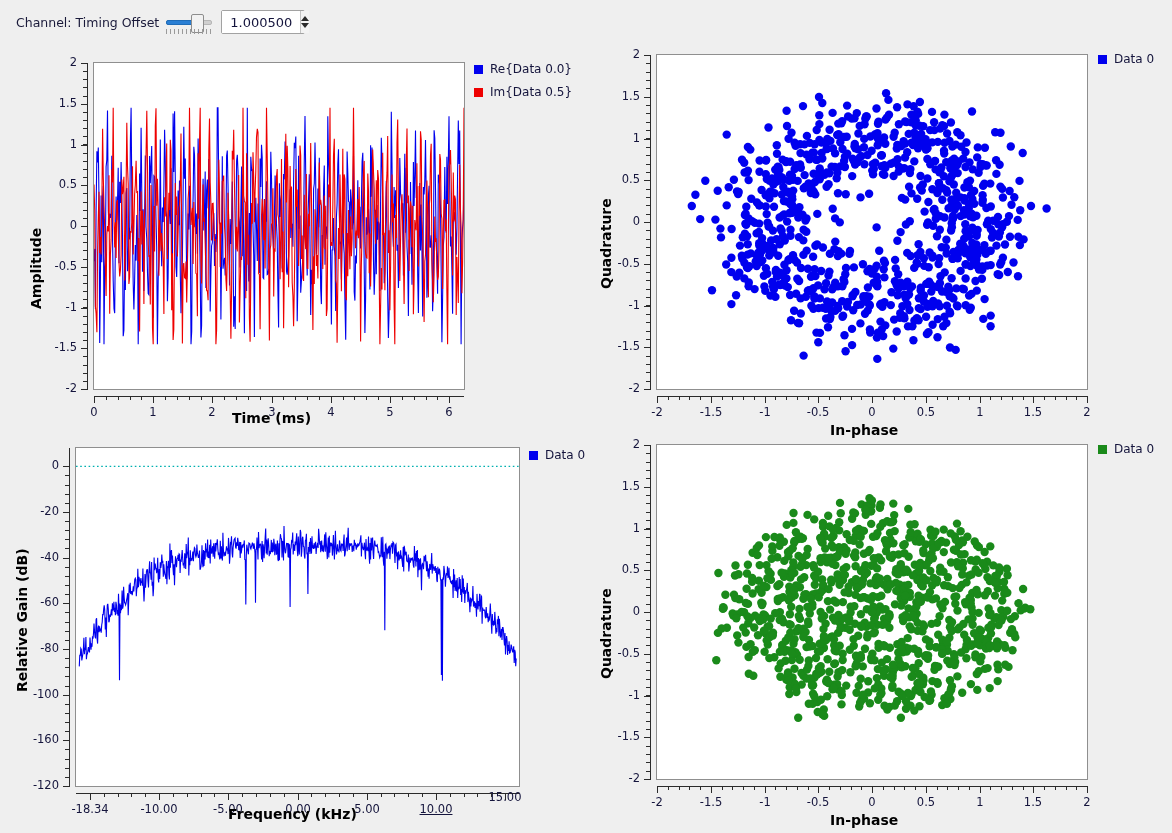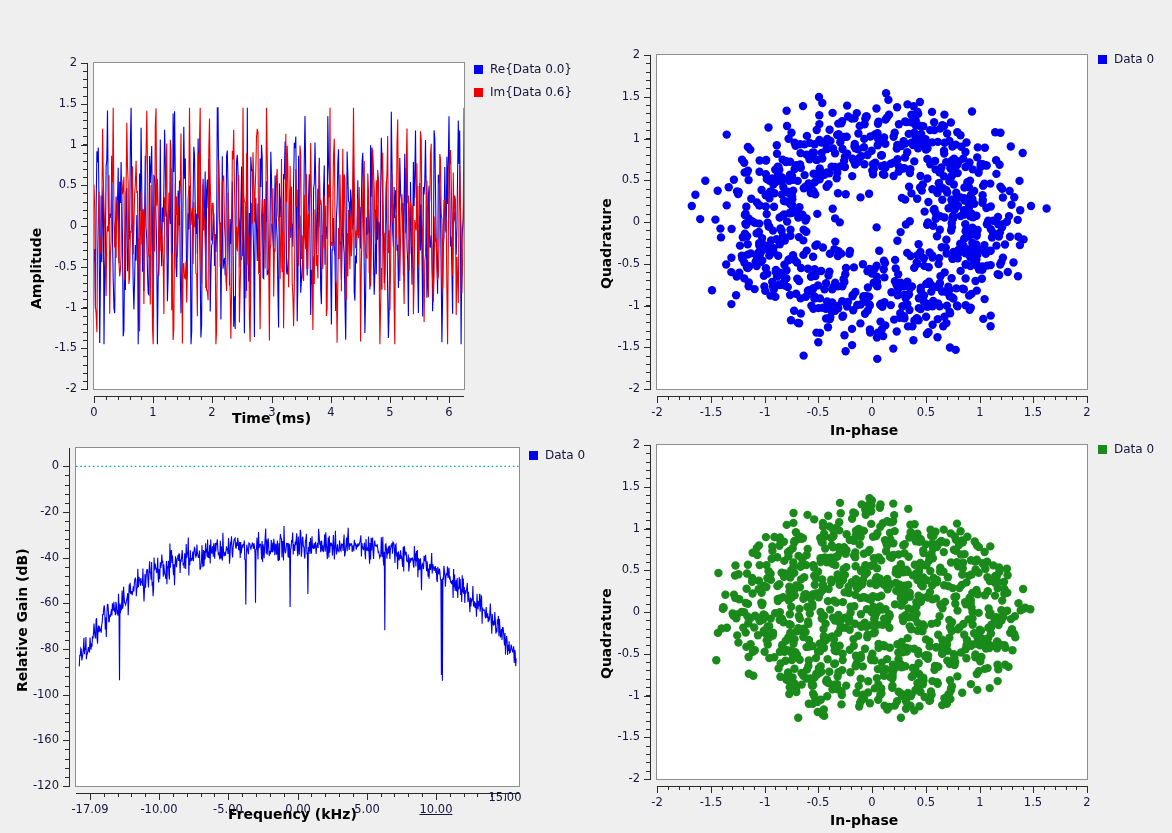--- a/index.html
+++ b/index.html
@@ -88,20 +88,36 @@
   svg{display:block;}
 </style>
 </head>
 <body>
 
 <div id="app">
 
   <div class="toolbar">
 
 
+    <div class="ctrl">
+      <span class="ctrl-label">Channel: Timing Offset</span>
+      <div class="slider" id="sl1" style="width:46px;">
+        <div class="groove"></div>
+        <div class="fill" id="sl1f" style="width: 30.2px;"></div>
+        <div class="handle" id="sl1h" style="left: 25.2px;"></div>
+        <div class="ticks"></div>
+      </div>
+      <div class="spin" style="width:84px;">
+        <div class="val" style="flex:1">1.000500</div>
+        <div class="arrows">
+          <i class="up"></i>
+          <i class="dn"></i>
+        </div>
+      </div>
+    </div>
 
   </div>
 
   <div class="plot" style="left:0;top:44px;width:586px;height:390px;">
     <div class="canvas" id="c0" style="left:93px;top:18px;width:372px;height:328px;">
       <svg id="svg0" width="370" height="326">
           <polyline points="0.0,198.3 0.7,185.9 1.4,246.1 2.1,147.9 2.9,88.2 3.6,99.4 4.3,84.6 5.0,135.2 5.7,280.1 6.4,219.2 7.1,132.6 7.8,199.2 8.6,133.5 9.3,122.7 10.0,281.2 10.7,205.1 11.4,191.8 12.1,103.6 12.8,97.1 13.5,47.6 14.3,147.9 15.0,162.1 15.7,150.6 16.4,154.8 17.1,150.8 17.8,92.8 18.5,172.9 19.2,217.8 20.0,245.7 20.7,250.2 21.4,174.8 22.1,133.6 22.8,157.2 23.5,138.7 24.2,104.8 25.0,200.3 25.7,118.8 26.4,139.9 27.1,98.9 27.8,134.0 28.5,175.2 29.2,273.2 29.9,267.3 30.7,189.6 31.4,227.1 32.1,130.4 32.8,125.1 33.5,208.3 34.2,200.2 34.9,164.7 35.6,176.4 36.4,77.9 37.1,44.8 37.8,127.9 38.5,173.6 39.2,220.9 39.9,246.5 40.6,218.2 41.3,182.1 42.1,197.6 42.8,152.0 43.5,166.0 44.2,281.2 44.9,208.9 45.6,110.5 46.3,148.0 47.1,64.7 47.8,130.5 48.5,208.8 49.2,146.3 49.9,227.9 50.6,154.8 51.3,92.5 52.0,164.1 52.8,175.9 53.5,210.1 54.2,230.5 54.9,231.6 55.6,92.9 56.3,120.3 57.0,102.9 57.7,83.0 58.5,169.5 59.2,254.8 59.9,112.8 60.6,113.6 61.3,121.4 62.0,155.8 62.7,183.6 63.4,281.2 64.2,215.0 64.9,199.3 65.6,171.7 66.3,76.4 67.0,172.5 67.7,203.2 68.4,144.6 69.2,159.1 69.9,123.4 70.6,66.7 71.3,98.4 72.0,147.3 72.7,153.9 73.4,238.3 74.1,214.6 74.9,146.1 75.6,144.6 76.3,161.0 77.0,105.3 77.7,222.1 78.4,205.4 79.1,50.4 79.8,108.9 80.6,48.2 81.3,115.9 82.0,203.9 82.7,214.0 83.4,176.1 84.1,127.6 84.8,162.2 85.5,117.5 86.3,211.8 87.0,250.2 87.7,212.7 88.4,195.4 89.1,130.5 89.8,63.7 90.5,115.7 91.3,95.6 92.0,157.7 92.7,216.1 93.4,203.2 94.1,150.4 94.8,166.6 95.5,122.8 96.2,156.1 97.0,281.2 97.7,268.4 98.4,159.3 99.1,135.1 99.8,83.8 100.5,91.6 101.2,142.5 101.9,171.1 102.7,150.4 103.4,190.7 104.1,75.4 104.8,106.1 105.5,161.4 106.2,207.7 106.9,274.4 107.6,262.4 108.4,147.4 109.1,115.8 109.8,167.4 110.5,146.0 111.2,108.5 111.9,224.9 112.6,127.6 113.4,116.5 114.1,145.3 114.8,96.0 115.5,120.5 116.2,248.5 116.9,208.7 117.6,182.7 118.3,179.9 119.1,160.8 119.8,150.0 120.5,203.1 121.2,171.0 121.9,188.9 122.6,171.2 123.3,44.8 124.0,44.8 124.8,128.3 125.5,159.9 126.2,161.7 126.9,256.6 127.6,192.4 128.3,93.2 129.0,205.7 129.7,199.4 130.5,194.8 131.2,212.6 131.9,176.4 132.6,92.9 133.3,87.6 134.0,120.7 134.7,164.0 135.5,222.6 136.2,156.0 136.9,181.0 137.6,158.5 138.3,118.6 139.0,167.8 139.7,263.7 140.4,233.3 141.2,266.1 141.9,173.1 142.6,97.8 143.3,91.7 144.0,108.2 144.7,153.1 145.4,159.4 146.1,204.6 146.9,140.5 147.6,103.5 148.3,193.3 149.0,111.5 149.7,192.7 150.4,270.3 151.1,178.0 151.8,148.0 152.6,227.9 153.3,44.8 154.0,183.4 154.7,218.6 155.4,150.0 156.1,239.7 156.8,93.8 157.6,107.3 158.3,106.7 159.0,163.9 159.7,191.7 160.4,273.9 161.1,162.2 161.8,134.7 162.5,165.2 163.3,198.0 164.0,140.4 164.7,188.9 165.4,210.1 166.1,95.6 166.8,123.9 167.5,81.8 168.2,94.2 169.0,214.5 169.7,215.5 170.4,136.0 171.1,150.5 171.8,158.7 172.5,118.2 173.2,211.6 173.9,211.0 174.7,205.9 175.4,210.9 176.1,156.5 176.8,88.8 177.5,114.8 178.2,158.4 178.9,175.3 179.7,190.1 180.4,153.2 181.1,112.6 181.8,133.7 182.5,160.8 183.2,176.7 183.9,228.1 184.6,264.4 185.4,120.2 186.1,154.1 186.8,137.4 187.5,132.1 188.2,205.6 188.9,192.7 189.6,111.0 190.3,116.4 191.1,78.6 191.8,90.6 192.5,208.4 193.2,211.7 193.9,201.3 194.6,193.1 195.3,148.8 196.1,126.2 196.8,175.0 197.5,160.3 198.2,161.6 198.9,183.8 199.6,117.6 200.3,79.8 201.0,85.1 201.8,73.6 202.5,147.5 203.2,258.2 203.9,218.5 204.6,92.8 205.3,165.8 206.0,152.5 206.7,229.7 207.5,216.2 208.2,204.5 208.9,194.5 209.6,157.7 210.3,96.7 211.0,52.9 211.7,108.0 212.4,179.8 213.2,212.4 213.9,155.5 214.6,133.9 215.3,111.2 216.0,177.5 216.7,252.1 217.4,206.8 218.2,221.3 218.9,204.1 219.6,126.0 220.3,120.5 221.0,79.4 221.7,116.9 222.4,191.4 223.1,174.5 223.9,125.5 224.6,164.3 225.3,94.7 226.0,160.2 226.7,226.0 227.4,241.1 228.1,171.9 228.8,184.8 229.6,125.4 230.3,102.5 231.0,201.8 231.7,166.4 232.4,163.6 233.1,176.0 233.8,53.2 234.5,98.7 235.3,116.1 236.0,127.5 236.7,205.8 237.4,261.5 238.1,187.0 238.8,187.0 239.5,155.0 240.3,184.1 241.0,193.0 241.7,248.1 242.4,154.4 243.1,140.7 243.8,100.9 244.5,86.2 245.2,147.0 246.0,180.3 246.7,179.5 247.4,216.4 248.1,174.7 248.8,127.8 249.5,181.0 250.2,190.1 250.9,236.4 251.7,276.8 252.4,209.4 253.1,88.6 253.8,109.8 254.5,138.3 255.2,139.1 255.9,175.4 256.6,126.4 257.4,137.7 258.1,166.4 258.8,158.6 259.5,93.1 260.2,229.1 260.9,237.6 261.6,192.4 262.4,200.5 263.1,162.5 263.8,117.2 264.5,174.9 265.2,145.9 265.9,143.7 266.6,185.6 267.3,144.1 268.1,98.2 268.8,89.7 269.5,141.4 270.2,202.4 270.9,270.1 271.6,235.3 272.3,154.2 273.0,171.6 273.8,168.8 274.5,145.8 275.2,169.8 275.9,226.5 276.6,82.2 277.3,133.7 278.0,84.4 278.7,100.1 279.5,198.2 280.2,231.7 280.9,208.6 281.6,146.7 282.3,211.2 283.0,142.1 283.7,176.8 284.5,158.6 285.2,161.2 285.9,228.1 286.6,136.9 287.3,74.8 288.0,97.9 288.7,140.1 289.4,163.3 290.2,220.2 290.9,208.2 291.6,155.6 292.3,118.1 293.0,172.6 293.7,233.2 294.4,274.9 295.1,249.0 295.9,171.8 296.6,157.2 297.3,48.8 298.0,99.9 298.7,169.0 299.4,183.8 300.1,124.0 300.8,155.1 301.6,127.2 302.3,143.4 303.0,187.7 303.7,181.8 304.4,225.0 305.1,198.9 305.8,95.1 306.6,130.5 307.3,135.9 308.0,146.4 308.7,140.2 309.4,212.6 310.1,137.2 310.8,90.7 311.5,169.8 312.3,104.8 313.0,183.8 313.7,198.8 314.4,252.9 315.1,176.4 315.8,191.1 316.5,119.1 317.2,166.3 318.0,221.8 318.7,174.3 319.4,98.9 320.1,143.0 320.8,112.8 321.5,67.4 322.2,135.1 322.9,123.3 323.7,212.2 324.4,250.1 325.1,184.6 325.8,120.0 326.5,187.6 327.2,141.4 327.9,184.6 328.7,253.5 329.4,124.0 330.1,131.4 330.8,118.1 331.5,77.0 332.2,129.1 332.9,234.8 333.6,220.4 334.4,133.3 335.1,122.7 335.8,184.0 336.5,184.1 337.2,172.3 337.9,183.2 338.6,248.3 339.3,226.0 340.1,67.3 340.8,75.2 341.5,125.8 342.2,179.5 342.9,199.0 343.6,230.7 344.3,111.7 345.0,114.8 345.8,124.2 346.5,145.5 347.2,209.9 347.9,279.3 348.6,234.8 349.3,183.0 350.0,174.3 350.8,103.9 351.5,155.0 352.2,169.8 352.9,93.8 353.6,140.9 354.3,98.8 355.0,53.3 355.7,121.8 356.5,183.5 357.2,173.5 357.9,207.0 358.6,250.7 359.3,158.4 360.0,155.9 360.7,149.1 361.4,161.5 362.2,191.7 362.9,165.5 363.6,111.0 364.3,57.6 365.0,101.0 365.7,67.5 366.4,166.0 367.1,281.2 367.9,177.3 368.6,164.5 369.3,156.8 370.0,112.7" fill="none" stroke="#0000ee" stroke-width="1.1"></polyline>
           <polyline points="0.0,121.6 0.7,146.7 1.4,243.3 2.1,250.4 2.9,269.3 3.6,186.7 4.3,154.3 5.0,128.8 5.7,190.0 6.4,174.1 7.1,191.5 7.8,148.0 8.6,65.8 9.3,114.2 10.0,143.6 10.7,164.5 11.4,205.9 12.1,233.0 12.8,171.4 13.5,163.1 14.3,168.3 15.0,112.2 15.7,250.8 16.4,191.8 17.1,176.9 17.8,106.4 18.5,119.4 19.2,44.8 20.0,159.3 20.7,184.5 21.4,159.2 22.1,195.1 22.8,139.1 23.5,137.1 24.2,168.3 25.0,199.4 25.7,213.4 26.4,207.4 27.1,192.0 27.8,116.6 28.5,131.1 29.2,126.0 29.9,113.7 30.7,217.6 31.4,177.4 32.1,125.7 32.8,59.7 33.5,103.6 34.2,120.5 34.9,221.0 35.6,214.2 36.4,168.1 37.1,169.7 37.8,159.8 38.5,103.2 39.2,191.5 39.9,164.2 40.6,131.2 41.3,122.3 42.1,97.7 42.8,130.1 43.5,128.1 44.2,198.2 44.9,174.9 45.6,268.5 46.3,180.9 47.1,128.5 47.8,181.5 48.5,147.6 49.2,166.9 49.9,240.9 50.6,150.8 51.3,140.2 52.0,94.5 52.8,47.7 53.5,102.2 54.2,181.3 54.9,193.2 55.6,192.7 56.3,241.6 57.0,122.0 57.7,156.2 58.5,265.0 59.2,281.2 59.9,142.9 60.6,188.4 61.3,62.7 62.0,45.3 62.7,142.8 63.4,115.7 64.2,147.7 64.9,212.8 65.6,156.9 66.3,166.8 67.0,188.2 67.7,170.0 68.4,181.6 69.2,200.5 69.9,251.1 70.6,134.2 71.3,153.4 72.0,114.1 72.7,80.4 73.4,196.1 74.1,167.8 74.9,129.7 75.6,147.0 76.3,76.8 77.0,87.6 77.7,247.3 78.4,190.2 79.1,277.0 79.8,266.5 80.6,172.6 81.3,120.0 82.0,152.1 82.7,133.6 83.4,193.4 84.1,169.2 84.8,144.9 85.5,142.0 86.3,119.8 87.0,70.4 87.7,184.3 88.4,280.5 89.1,202.9 89.8,200.1 90.5,214.6 91.3,215.4 92.0,198.6 92.7,239.4 93.4,206.6 94.1,135.9 94.8,126.1 95.5,44.8 96.2,107.5 97.0,161.9 97.7,153.1 98.4,144.9 99.1,201.0 99.8,139.1 100.5,162.8 101.2,164.7 101.9,210.3 102.7,211.2 103.4,253.3 104.1,90.2 104.8,155.8 105.5,79.3 106.2,44.8 106.9,197.3 107.6,220.4 108.4,153.1 109.1,121.4 109.8,158.7 110.5,155.3 111.2,180.4 111.9,208.8 112.6,227.3 113.4,228.3 114.1,237.2 114.8,87.7 115.5,55.4 116.2,119.8 116.9,140.8 117.6,177.5 118.3,140.6 119.1,140.3 119.8,159.2 120.5,178.0 121.2,175.9 121.9,281.2 122.6,267.2 123.3,181.6 124.0,146.0 124.8,96.8 125.5,128.4 126.2,204.0 126.9,159.5 127.6,170.7 128.3,118.3 129.0,117.5 129.7,112.6 130.5,162.8 131.2,176.3 131.9,216.1 132.6,228.0 133.3,194.3 134.0,129.8 134.7,155.6 135.5,201.4 136.2,231.6 136.9,275.8 137.6,226.8 138.3,87.8 139.0,96.5 139.7,66.7 140.4,119.4 141.2,162.9 141.9,186.4 142.6,163.7 143.3,188.5 144.0,164.1 144.7,112.0 145.4,259.6 146.1,227.6 146.9,195.1 147.6,195.9 148.3,177.4 149.0,44.8 149.7,132.8 150.4,137.9 151.1,139.7 151.8,235.2 152.6,90.2 153.3,119.6 154.0,201.7 154.7,171.8 155.4,254.3 156.1,278.8 156.8,213.9 157.6,140.0 158.3,160.8 159.0,89.3 159.7,113.8 160.4,159.3 161.1,127.7 161.8,108.1 162.5,74.1 163.3,65.9 164.0,69.4 164.7,210.7 165.4,211.3 166.1,266.2 166.8,190.9 167.5,153.4 168.2,135.7 169.0,150.9 169.7,177.3 170.4,136.5 171.1,205.4 171.8,141.4 172.5,44.8 173.2,90.7 173.9,140.1 174.7,203.1 175.4,277.4 176.1,186.1 176.8,182.1 177.5,161.2 178.2,160.2 178.9,125.3 179.7,233.4 180.4,186.5 181.1,187.5 181.8,144.8 182.5,113.3 183.2,106.0 183.9,151.6 184.6,155.4 185.4,167.6 186.1,216.2 186.8,170.9 187.5,96.1 188.2,209.2 188.9,168.4 189.6,265.3 190.3,208.1 191.1,136.8 191.8,70.7 192.5,139.5 193.2,82.7 193.9,107.2 194.6,224.2 195.3,171.1 196.1,103.1 196.8,165.1 197.5,123.6 198.2,219.5 198.9,232.6 199.6,263.2 200.3,224.4 201.0,170.7 201.8,106.0 202.5,143.8 203.2,126.6 203.9,160.7 204.6,203.0 205.3,166.5 206.0,82.6 206.7,92.2 207.5,195.9 208.2,172.6 208.9,214.9 209.6,217.9 210.3,131.8 211.0,172.4 211.7,186.1 212.4,110.9 213.2,205.3 213.9,205.4 214.6,150.8 215.3,163.2 216.0,132.4 216.7,80.1 217.4,133.0 218.2,209.6 218.9,267.1 219.6,193.2 220.3,221.1 221.0,146.2 221.7,158.0 222.4,203.0 223.1,192.1 223.9,215.6 224.6,144.0 225.3,99.5 226.0,141.6 226.7,136.8 227.4,142.9 228.1,188.7 228.8,205.9 229.6,151.2 230.3,132.6 231.0,186.2 231.7,142.7 232.4,252.9 233.1,245.7 233.8,172.2 234.5,121.5 235.3,134.2 236.0,44.8 236.7,182.9 237.4,179.2 238.1,183.0 238.8,144.8 239.5,92.6 240.3,75.7 241.0,155.3 241.7,217.2 242.4,220.7 243.1,279.7 243.8,220.9 244.5,164.9 245.2,195.9 246.0,111.6 246.7,152.4 247.4,228.2 248.1,153.2 248.8,85.8 249.5,170.6 250.2,111.4 250.9,116.2 251.7,232.7 252.4,237.2 253.1,170.1 253.8,213.3 254.5,147.1 255.2,176.4 255.9,206.3 256.6,153.6 257.4,193.3 258.1,175.3 258.8,114.6 259.5,44.8 260.2,116.5 260.9,160.6 261.6,185.2 262.4,167.6 263.1,172.6 263.8,135.9 264.5,175.3 265.2,123.9 265.9,181.5 266.6,278.4 267.3,203.9 268.1,167.1 268.8,131.0 269.5,110.7 270.2,97.9 270.9,179.4 271.6,190.6 272.3,194.6 273.0,195.0 273.8,110.4 274.5,128.3 275.2,210.2 275.9,170.5 276.6,223.5 277.3,190.3 278.0,130.9 278.7,86.6 279.5,109.3 280.2,125.3 280.9,166.2 281.6,180.7 282.3,117.3 283.0,154.7 283.7,107.1 284.5,115.8 285.2,212.5 285.9,281.2 286.6,243.8 287.3,205.0 288.0,226.4 288.7,89.8 289.4,172.2 290.2,169.7 290.9,227.3 291.6,160.4 292.3,124.3 293.0,109.4 293.7,73.0 294.4,190.1 295.1,167.2 295.9,247.3 296.6,203.3 297.3,146.2 298.0,111.5 298.7,159.5 299.4,140.4 300.1,240.8 300.8,281.2 301.6,152.0 302.3,175.1 303.0,80.0 303.7,56.6 304.4,135.7 305.1,189.7 305.8,218.1 306.6,174.9 307.3,141.7 308.0,131.2 308.7,166.0 309.4,195.4 310.1,240.9 310.8,180.5 311.5,160.4 312.3,97.9 313.0,65.5 313.7,140.3 314.4,132.4 315.1,208.1 315.8,146.1 316.5,138.4 317.2,143.6 318.0,184.2 318.7,142.8 319.4,251.2 320.1,218.5 320.8,157.1 321.5,164.1 322.2,167.3 322.9,100.2 323.7,179.2 324.4,203.5 325.1,122.9 325.8,152.7 326.5,68.2 327.2,76.3 327.9,155.9 328.7,172.8 329.4,211.1 330.1,258.9 330.8,198.4 331.5,191.9 332.2,146.4 332.9,117.6 333.6,151.8 334.4,234.2 335.1,144.4 335.8,136.8 336.5,92.3 337.2,80.7 337.9,198.6 338.6,218.0 339.3,239.2 340.1,211.5 340.8,153.5 341.5,177.4 342.2,176.4 342.9,200.6 343.6,216.9 344.3,213.7 345.0,186.9 345.8,91.1 346.5,96.5 347.2,151.2 347.9,155.7 348.6,226.1 349.3,168.8 350.0,137.3 350.8,136.9 351.5,168.3 352.2,156.5 352.9,230.3 353.6,281.2 354.3,179.3 355.0,102.8 355.7,101.1 356.5,87.1 357.2,115.8 357.9,160.3 358.6,212.5 359.3,109.6 360.0,158.4 360.7,132.6 361.4,136.1 362.2,252.1 362.9,193.9 363.6,215.3 364.3,239.9 365.0,150.8 365.7,101.8 366.4,144.9 367.1,164.8 367.9,230.2 368.6,199.6 369.3,144.3 370.0,44.8" fill="none" stroke="#ee0000" stroke-width="1.1"></polyline>
         </svg>
     </div>
@@ -215,21 +231,21 @@
       </div>
     <div class="axlabel vert" id="yl0" style="left:28px;top:265px;">Amplitude</div>
     <div class="axlabel" id="xl0" style="left:232px;top:366px;">Time (ms)</div>
     <div class="legend" style="left:474px;top:18px;">
       <div class="legrow">
         <span class="legswatch" style="background:#0000ee;"></span>
         <span class="legtext">Re{Data 0.0}</span>
       </div>
       <div class="legrow">
         <span class="legswatch" style="background:#ee0000;"></span>
-        <span class="legtext">Im{Data 0.6}</span>
+        <span class="legtext">Im{Data 0.5}</span>
       </div>
     </div>
   </div>
 
   <div class="plot" style="left:586px;top:44px;width:586px;height:390px;">
     <div class="canvas" id="c1" style="left:70px;top:10px;width:432px;height:336px;">
       <svg id="svg1" width="430" height="334">
           <circle cx="260.6" cy="200.2" r="4.2" fill="#0000ee"></circle>
           <circle cx="186.6" cy="224.2" r="4.2" fill="#0000ee"></circle>
           <circle cx="247.3" cy="239.8" r="4.2" fill="#0000ee"></circle>
@@ -1320,21 +1336,21 @@
         <div class="tick" style="left: 65px; top: 105px; width: 4px; height: 1px;"></div>
         <div class="tick" style="left: 65px; top: 96px; width: 4px; height: 1px;"></div>
         <div class="tick" style="left: 65px; top: 87px; width: 4px; height: 1px;"></div>
         <div class="tick" style="left: 65px; top: 78px; width: 4px; height: 1px;"></div>
         <div class="tick" style="left: 65px; top: 69px; width: 4px; height: 1px;"></div>
         <div class="tick" style="left: 65px; top: 60px; width: 4px; height: 1px;"></div>
         <div class="tick" style="left: 65px; top: 51px; width: 4px; height: 1px;"></div>
         <div class="tick" style="left: 65px; top: 41px; width: 4px; height: 1px;"></div>
         <div class="tick" style="left: 65px; top: 32px; width: 4px; height: 1px;"></div>
         <div class="tick" style="left: 90px; top: 359px; width: 1px; height: 7px;"></div>
-        <div class="ticktext" style="left: 90px; top: 368px; transform: translateX(-50%);">-17.09</div>
+        <div class="ticktext" style="left: 90px; top: 368px; transform: translateX(-50%);">-18.34</div>
         <div class="tick" style="left: 159px; top: 359px; width: 1px; height: 7px;"></div>
         <div class="ticktext" style="left: 159px; top: 368px; transform: translateX(-50%);">-10.00</div>
         <div class="tick" style="left: 228px; top: 359px; width: 1px; height: 7px;"></div>
         <div class="ticktext" style="left: 228px; top: 368px; transform: translateX(-50%);">-5.00</div>
         <div class="tick" style="left: 298px; top: 359px; width: 1px; height: 7px;"></div>
         <div class="ticktext" style="left: 298px; top: 368px; transform: translateX(-50%);">0.00</div>
         <div class="tick" style="left: 367px; top: 359px; width: 1px; height: 7px;"></div>
         <div class="ticktext" style="left: 367px; top: 368px; transform: translateX(-50%);">5.00</div>
         <div class="tick" style="left: 436px; top: 359px; width: 1px; height: 7px;"></div>
         <div class="ticktext" style="left: 436px; top: 368px; transform: translateX(-50%); text-decoration: underline;">10.00</div>

